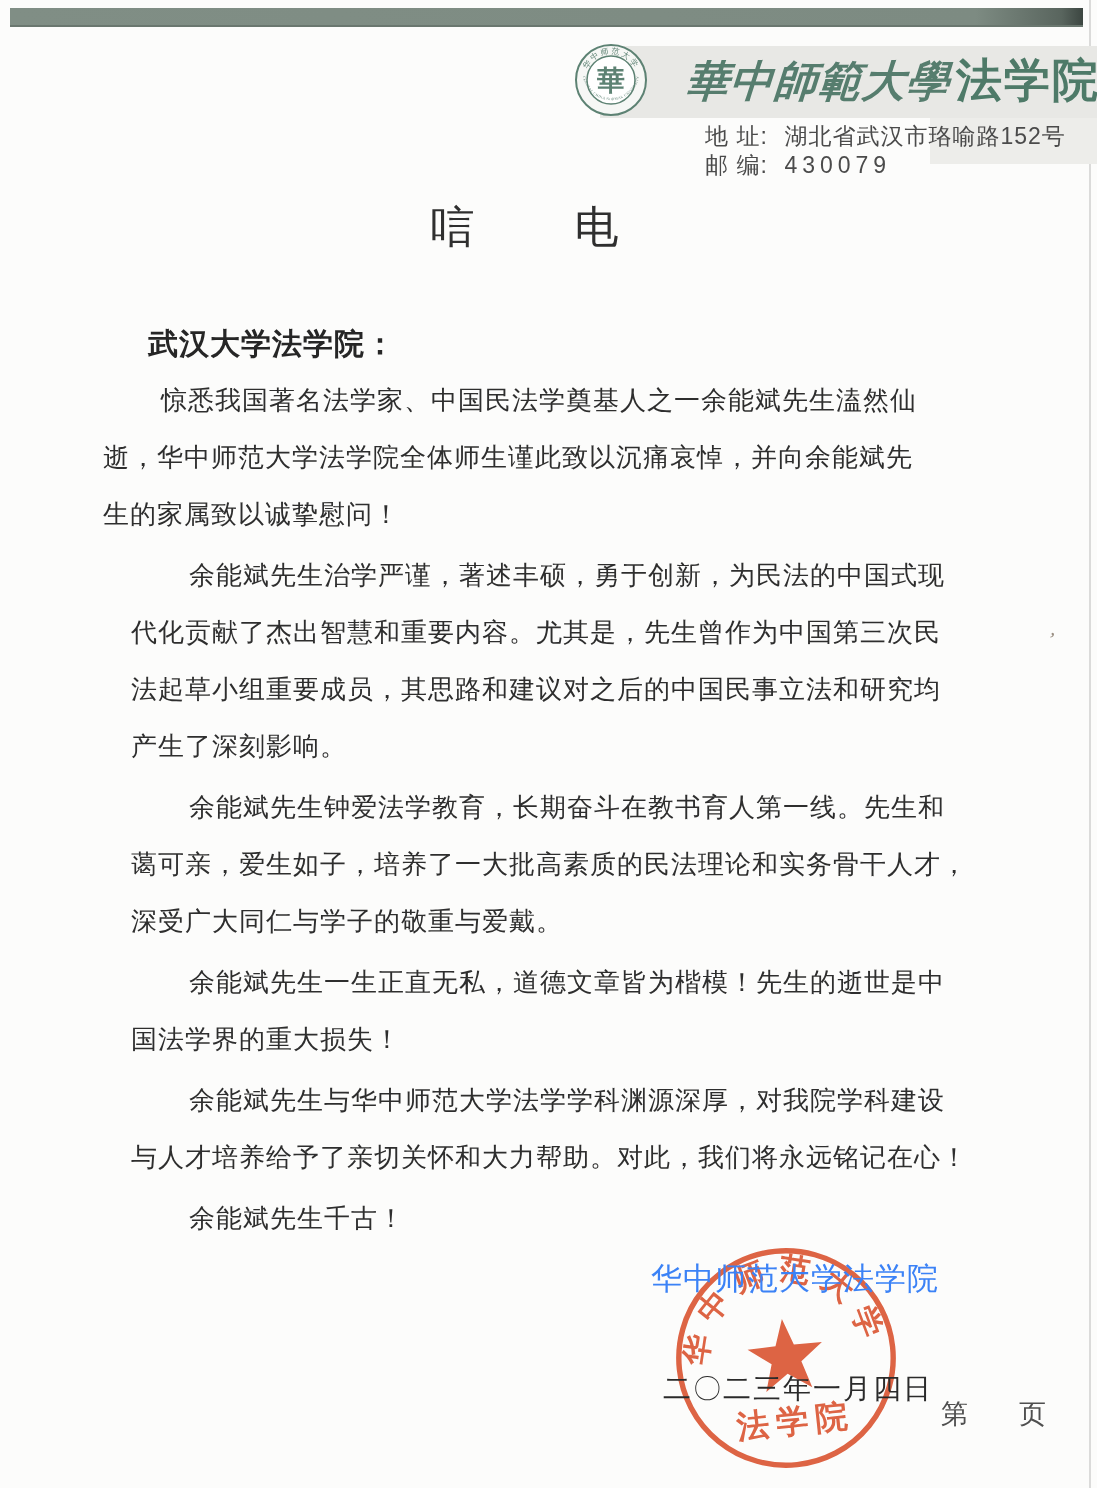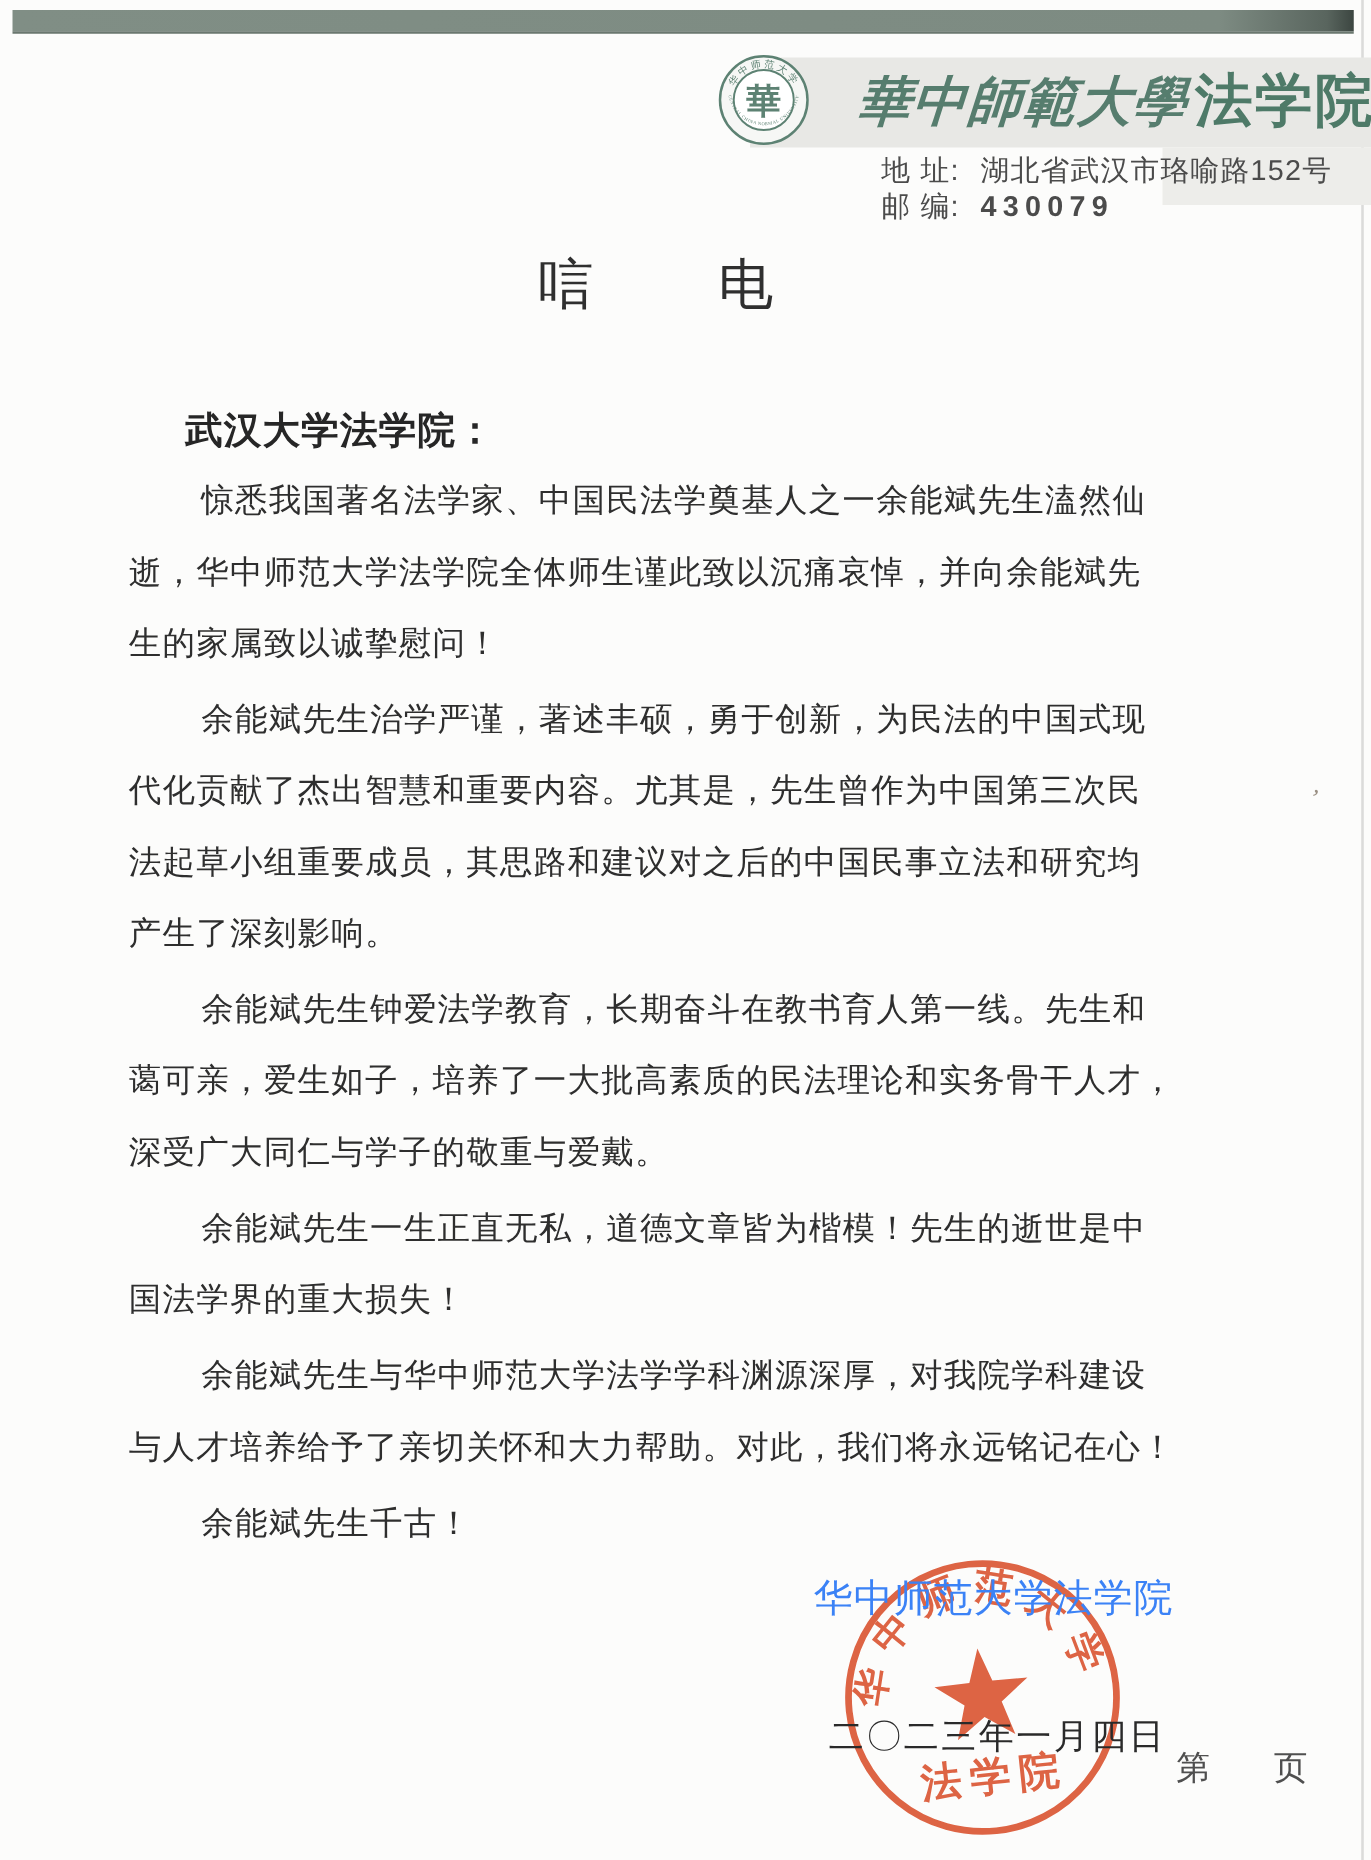--- a/index.html
+++ b/index.html
@@ -45,41 +45,41 @@
     font-size:46px;font-weight:bold;color:#4e7a68;letter-spacing:2px;margin-left:6px;
   }
   .addr{
     position:absolute;left:705px;
     font-family:"Liberation Sans","DejaVu Sans",sans-serif;
     font-size:23px;color:#4b4b4b;letter-spacing:1px;white-space:nowrap;
   }
   .addr .lbl{display:inline-block;width:72px;}
   .addr-1{top:121px;}
   .addr-2{top:150px;}
-  .addr-2 .val{letter-spacing:5px;font-weight:bold;}
+  .addr-2 .val{letter-spacing:5px;}
   
   .doc-title{
     position:absolute;left:0;top:198px;width:1075px;
     text-align:center;font-size:44px;color:#2f2f2f;
     letter-spacing:26px;font-weight:500;white-space:pre;
   }
   
   .salutation{
     position:absolute;left:103px;top:324px;
     font-size:30px;font-weight:bold;color:#262626;letter-spacing:1px;margin-left:45px;
   }
   .body{
     position:absolute;left:103px;top:372px;width:900px;
   }
   .body p{
     margin:0;white-space:pre;
     font-size:26px;line-height:57px;text-indent:58px;
     color:#2e2e2e;letter-spacing:1px;
   }
-  .body p + p{margin-top:4px;}
+  .body p + p{margin-top:4px;margin-left:28px;}
   
   .sig-org{
     position:absolute;left:651px;top:1258px;z-index:3;
     font-size:31px;color:#3b82f6;letter-spacing:1px;
   }
   .sig-date{
     position:absolute;left:663px;top:1370px;z-index:3;
     font-size:28px;color:#2a2a2a;letter-spacing:2px;
   }
   .stamp{

